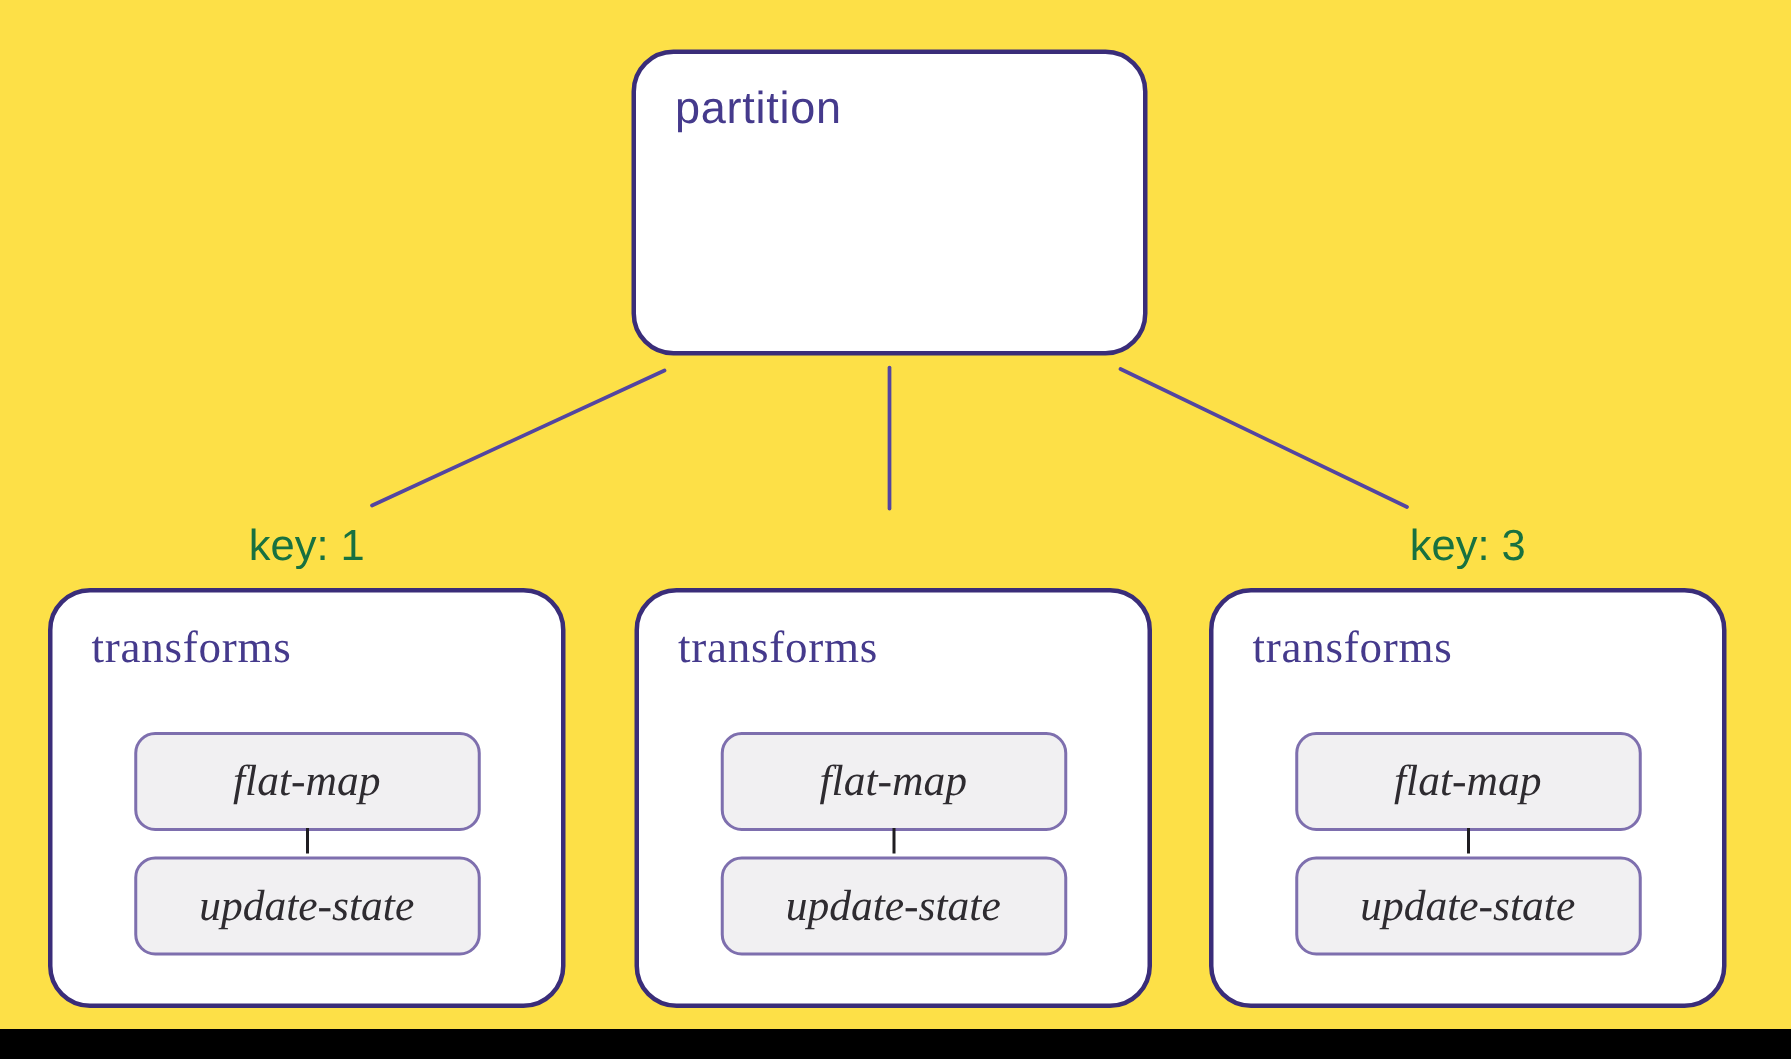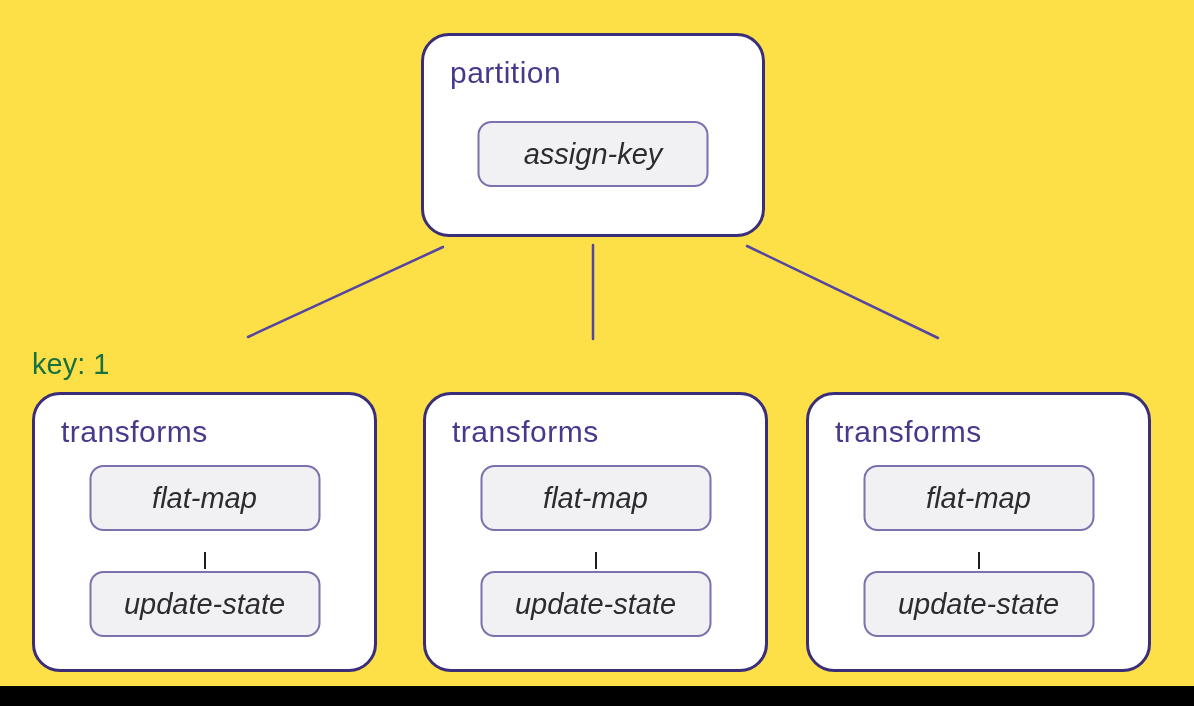--- a/index.html
+++ b/index.html
@@ -28,21 +28,21 @@
     background: #ffffff;
     border: 3px solid #3a2d79;
     border-radius: 28px;
   }
   .partition-box {
     left: 421px; top: 33px;
     width: 344px; height: 204px;
   }
   .transforms-box {
     top: 392px;
-    width: 345px; height: 280px;
+    width: 345px; height: 280px; font-family: Liberation Serif, serif;
   }
   .transforms-box.b0 { left: 32px; }
   .transforms-box.b1 { left: 423px; }
   .transforms-box.b2 { left: 806px; }
   .group-title {
     position: absolute;
     left: 26px; top: 20px;
     font-size: 30px;
     letter-spacing: 0.5px;
     color: #453a8c;
@@ -57,60 +57,60 @@
     border: 2px solid #7e6fae;
     border-radius: 14px;
     display: flex;
     align-items: center;
     justify-content: center;
     font-style: italic;
     font-size: 29px;
     color: #2e2b30;
   }
   .partition-box .op-box { top: 85px; }
-  .op-flatmap { top: 70px; }
+  .op-flatmap { top: 93px; }
   .op-update { top: 176px; }
   .op-connector {
     position: absolute;
     left: 50%;
     transform: translateX(-50%);
     top: 157px;
     width: 2px;
     height: 17px;
     background: #1f1d21;
   }
   .key-label {
     position: absolute;
     top: 348px;
     width: 345px;
-    text-align: left;
+    text-align: center;
     font-size: 29px;
     color: #187140;
   }
   .key-label.k0 { left: 32px; }
   .key-label.k1 { left: 423px; }
   .key-label.k2 { left: 806px; }
 </style>
 </head>
 <body>
 
 <div class="stage">
 
   <svg class="edges" viewBox="0 0 1194 706" xmlns="http://www.w3.org/2000/svg">
     <line x1="443" y1="247" x2="248" y2="337" stroke="#5345a1" stroke-width="2.5" stroke-linecap="round"></line>
     <line x1="593" y1="245" x2="593" y2="339" stroke="#5345a1" stroke-width="2.5" stroke-linecap="round"></line>
     <line x1="747" y1="246" x2="938" y2="338" stroke="#5345a1" stroke-width="2.5" stroke-linecap="round"></line>
   </svg>
 
   <div class="group-box partition-box">
     <div class="group-title">partition</div>
-    <div class="op-box">assign-key</div>
   </div>
 
   <div class="key-label k0">key: 1</div>
+  <div class="key-label k2">key: 3</div>
 
   <div class="group-box transforms-box b0">
     <div class="group-title">transforms</div>
     <div class="op-box op-flatmap">flat-map</div>
     <div class="op-connector"></div>
     <div class="op-box op-update">update-state</div>
   </div>
 
   <div class="group-box transforms-box b1">
     <div class="group-title">transforms</div>

